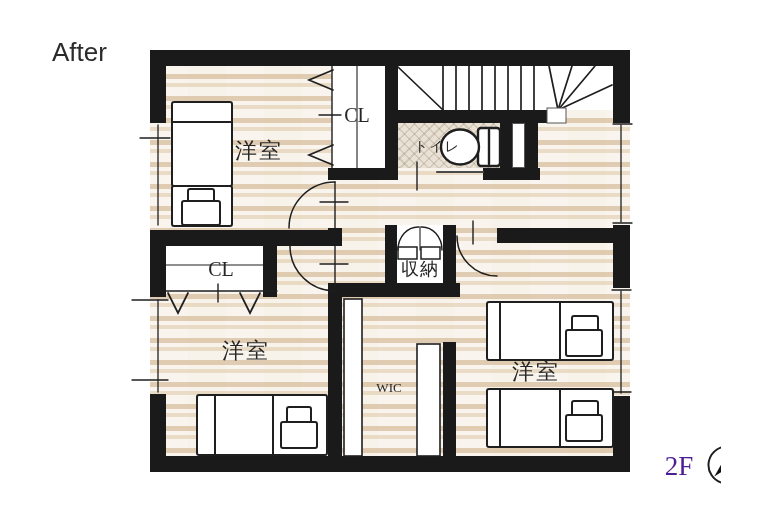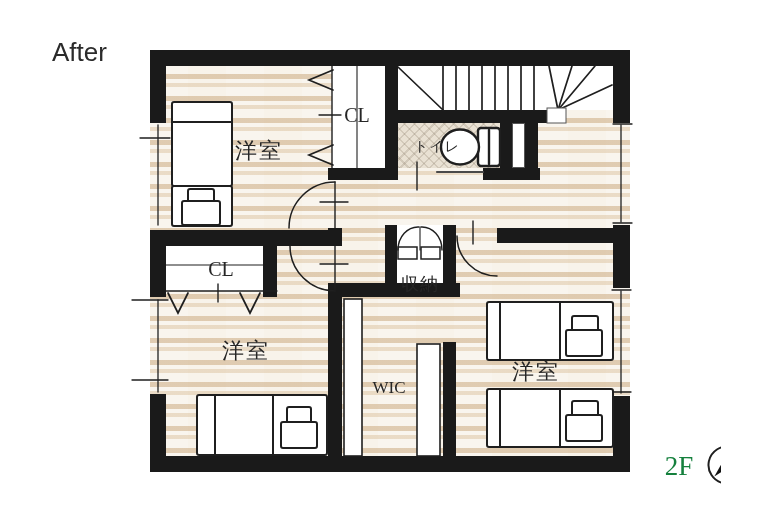--- a/index.html
+++ b/index.html
@@ -190,17 +190,17 @@
       </g>
     </g>
   </svg>
 
   <div class="lbl jp" style="left:259px;top:151px;font-size:22px;">洋室</div>
   <div class="lbl jp" style="left:246px;top:351px;font-size:22px;">洋室</div>
   <div class="lbl jp" style="left:536px;top:372px;font-size:22px;">洋室</div>
   <div class="lbl" style="left:357px;top:115px;font-size:20px;">CL</div>
   <div class="lbl" style="left:221px;top:269px;font-size:20px;">CL</div>
   <div class="lbl jp" style="left:437px;top:147px;font-size:14px;letter-spacing:1px;">トイレ</div>
-  <div class="lbl jp" style="left:420px;top:284px;font-size:18px;letter-spacing:1px;">収納</div>
-  <div class="lbl" style="left:389px;top:387px;font-size:17px;">WIC</div>
-
-  <div class="lbl" style="left:679px;top:466px;font-size:27px;color:#15803d;">2F</div>
+  <div class="lbl jp" style="left:420px;top:269px;font-size:18px;letter-spacing:1px;">収納</div>
+  <div class="lbl" style="left:389px;top:387px;font-size:13px;">WIC</div>
+
+  <div class="lbl" style="left:679px;top:466px;font-size:27px;color:#4c1d95;">2F</div>
 </div>
 
 </body></html>

